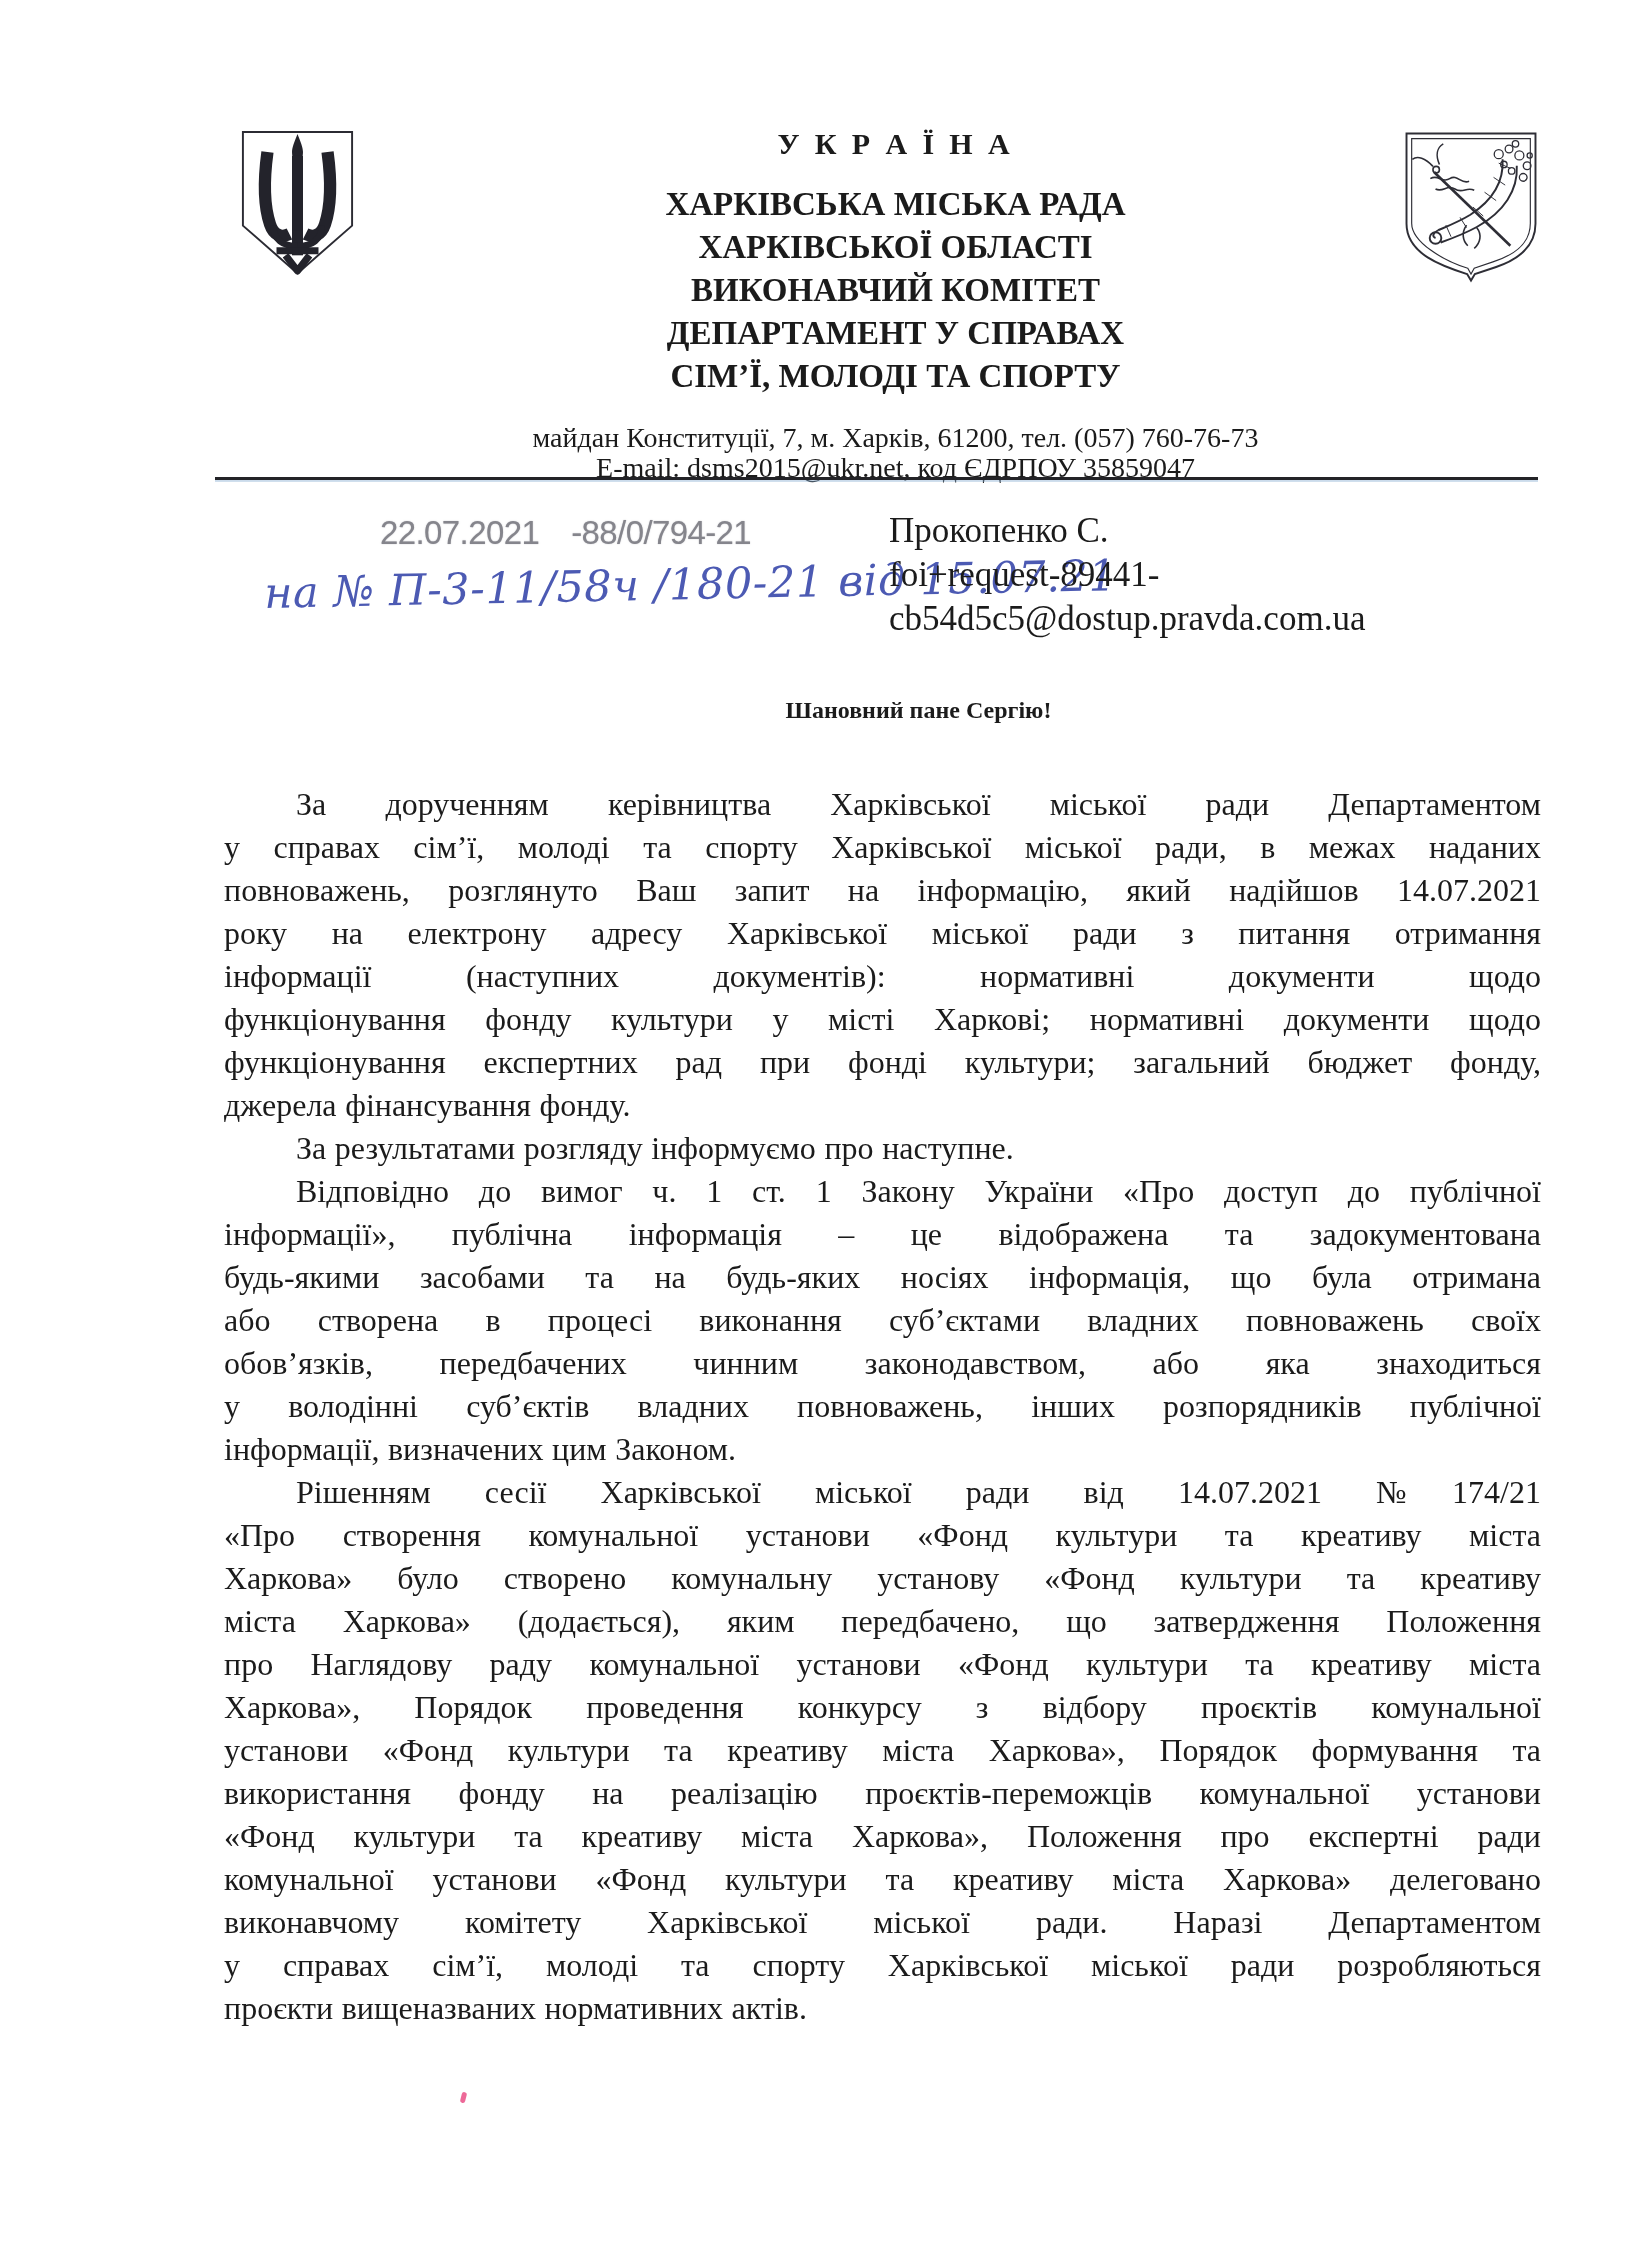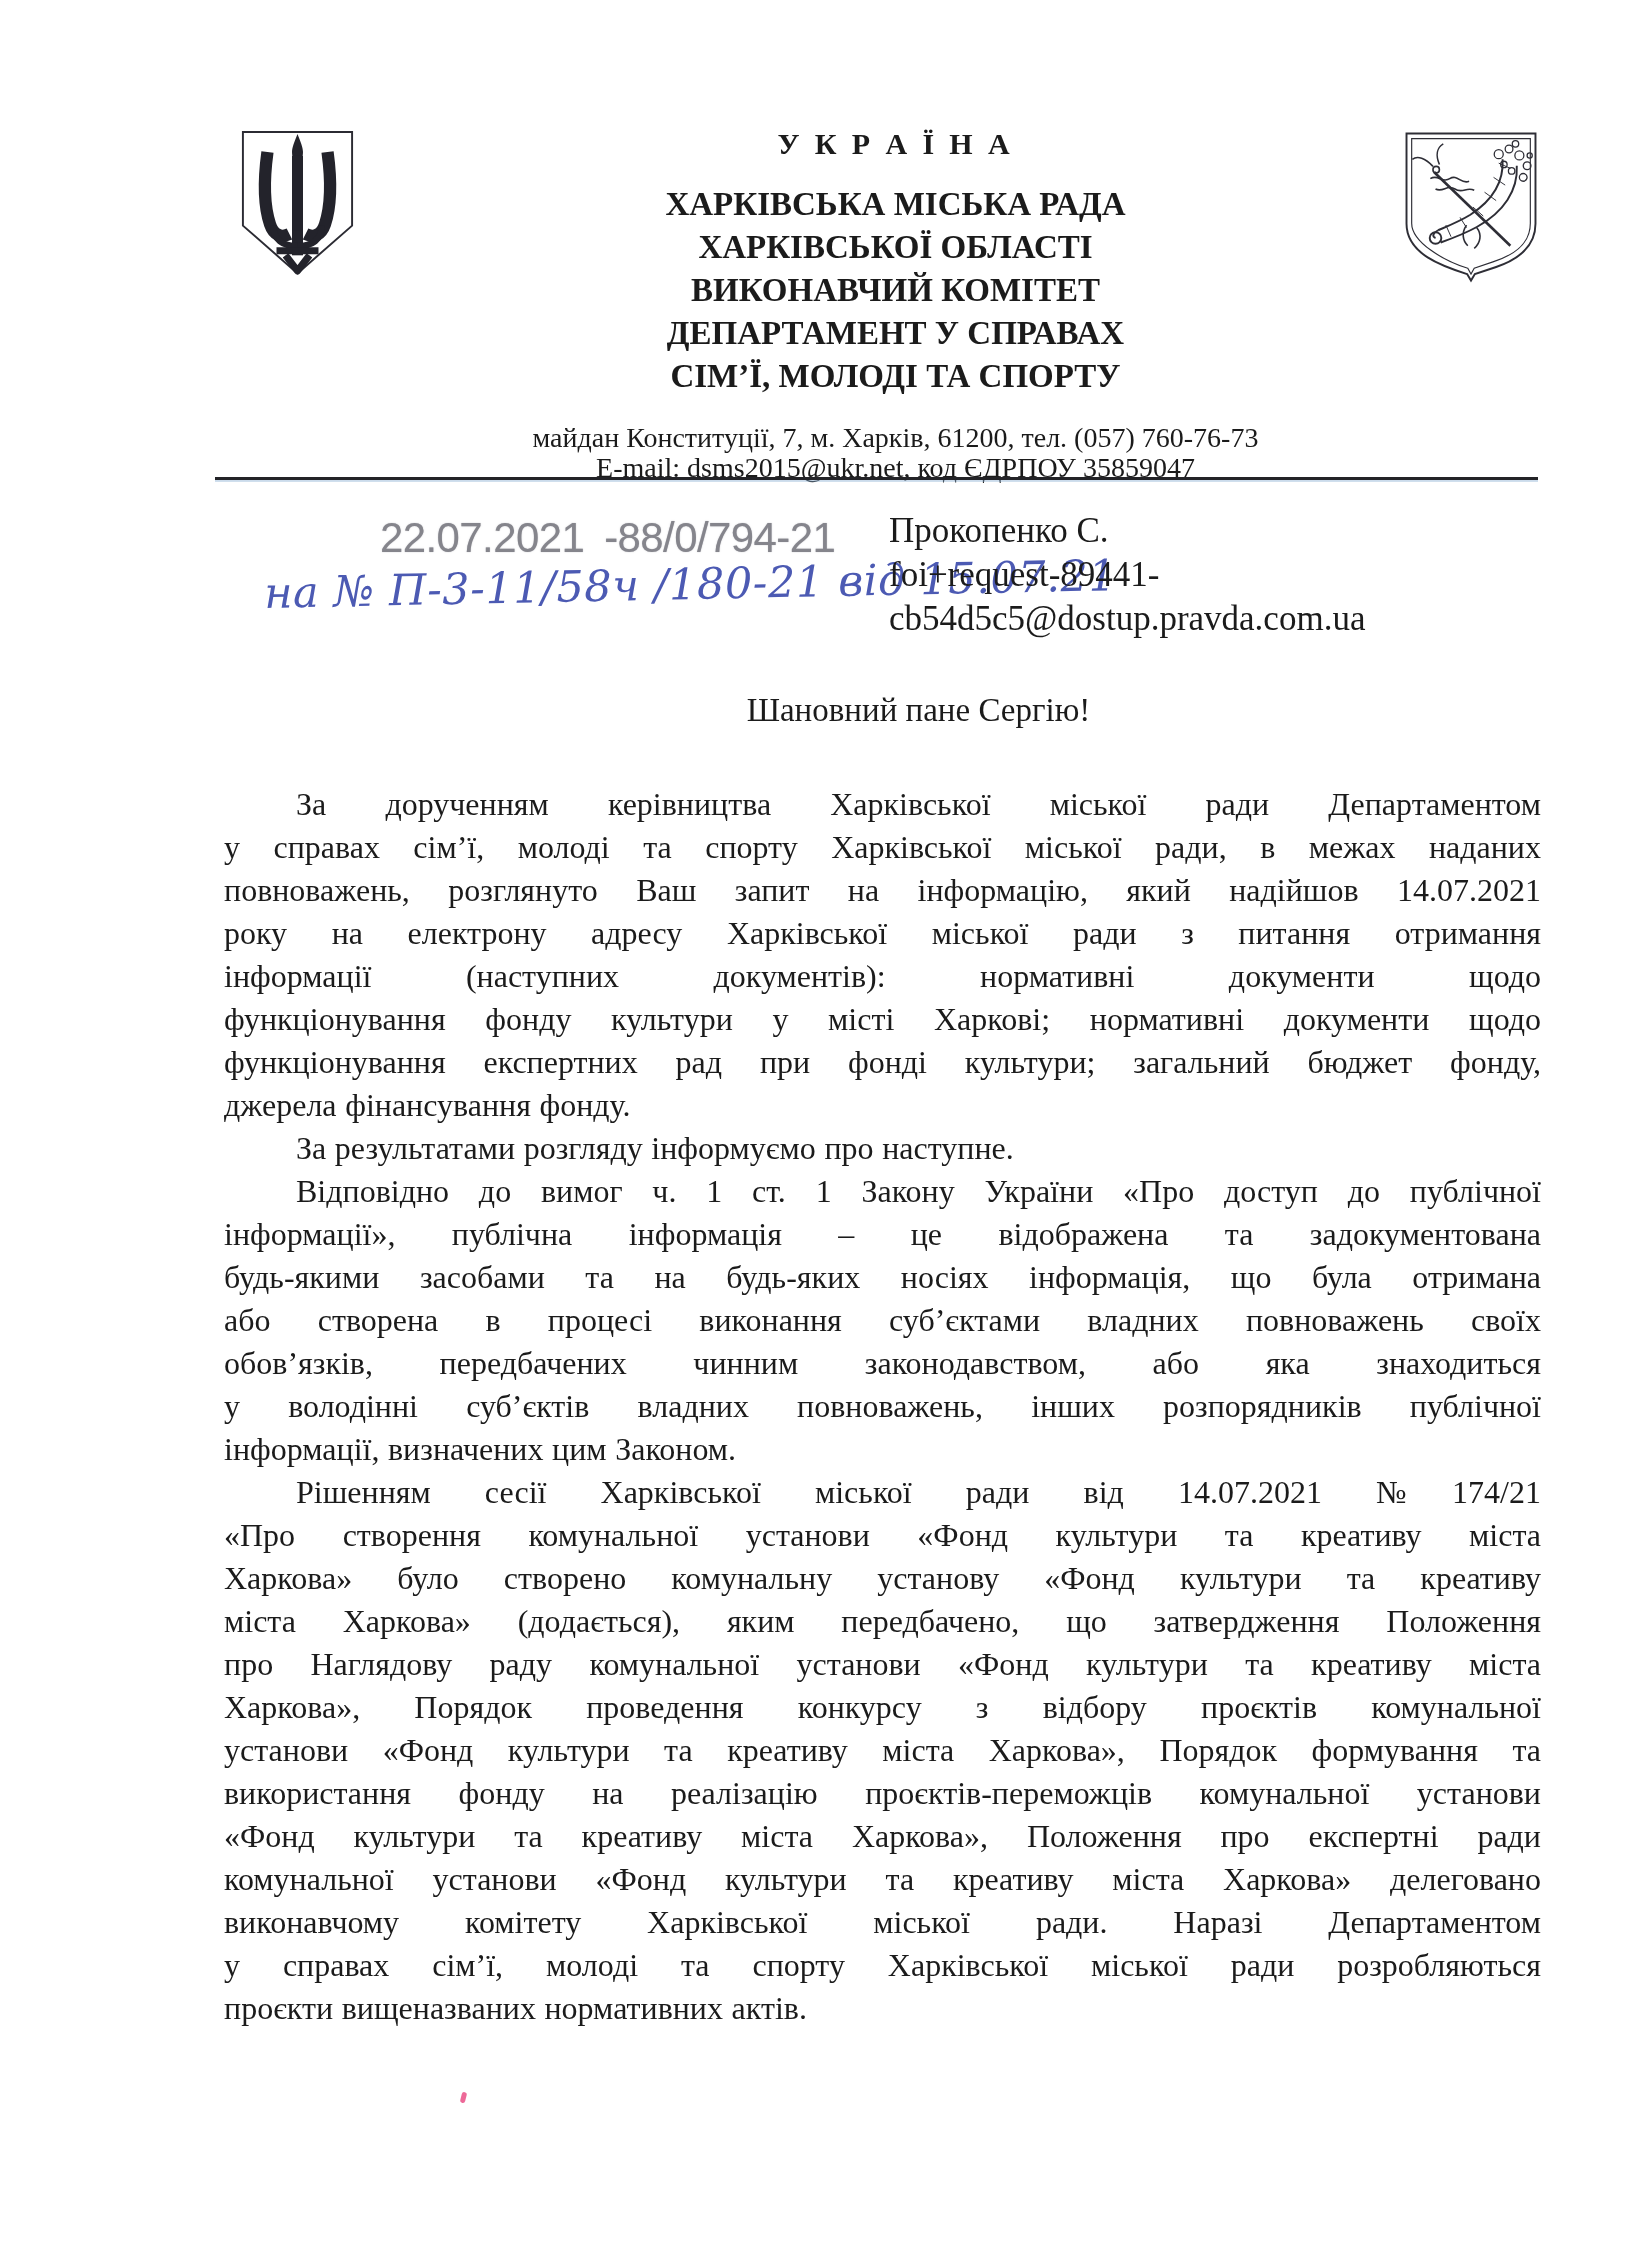--- a/index.html
+++ b/index.html
@@ -26,45 +26,45 @@
 
   .rule {
     position: absolute; left: 215px; top: 477px; width: 1323px; height: 2.6px;
     background: #232327;
     box-shadow: 0 1.9px 0 rgba(140, 175, 210, 0.45);
   }
 
   
   .stamp {
     position: absolute; left: 380px; top: 514px;
-    display: flex; gap: 20px;
+    display: flex; gap: 32px;
     font-family: "Liberation Sans", sans-serif;
-    font-size: 42px; letter-spacing: -0.6px;
+    font-size: 33px; letter-spacing: -0.6px;
     color: #85858c;
     text-shadow: 0 0 1.3px rgba(130,130,138,0.55);
   }
   .handwriting {
     position: absolute; left: 264px; top: 559px;
     font-size: 43px; font-style: italic;
     font-family: "DejaVu Serif", serif;
     color: #4c5ab3;
     white-space: nowrap;
     letter-spacing: 0.6px;
     transform: rotate(-1.2deg);
   }
   .recipient {
     position: absolute; left: 889px; top: 509px;
     font-size: 35px; line-height: 44px;
   }
 
   
   .salutation {
     position: absolute; left: 224px; top: 691px; width: 1317px;
-    font-size: 33px; line-height: 39px;
-    text-align: center; text-indent: 72px;
+    font-size: 24px; line-height: 39px;
+    text-align: center; text-indent: 72px; font-weight: bold;
   }
   .body-text { position: absolute; left: 224px; top: 783px; width: 1317px; }
   .ln {
     font-size: 32px; line-height: 43px;
     text-align: justify; text-align-last: justify; text-justify: inter-word;
     word-spacing: 0.6px;
   }
   .ln.first { text-indent: 72px; }
   .ln.end { text-align-last: left; }
 

